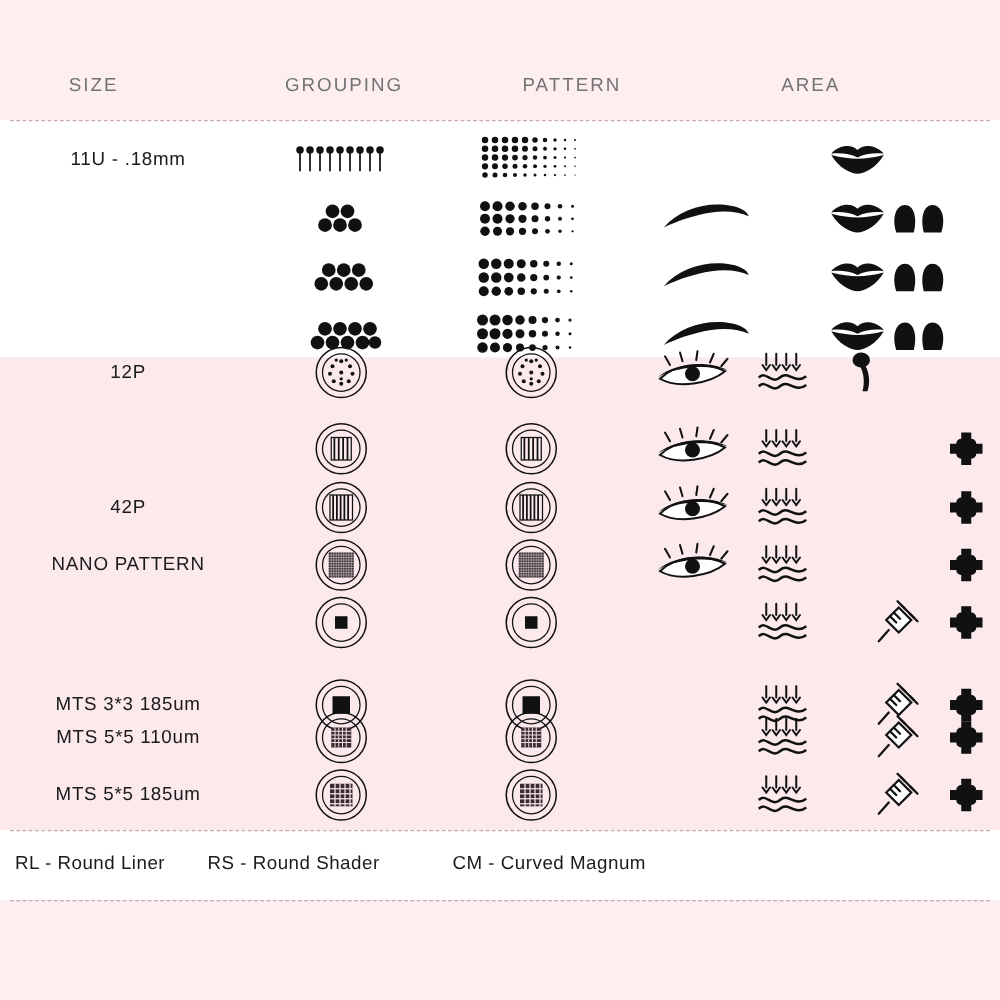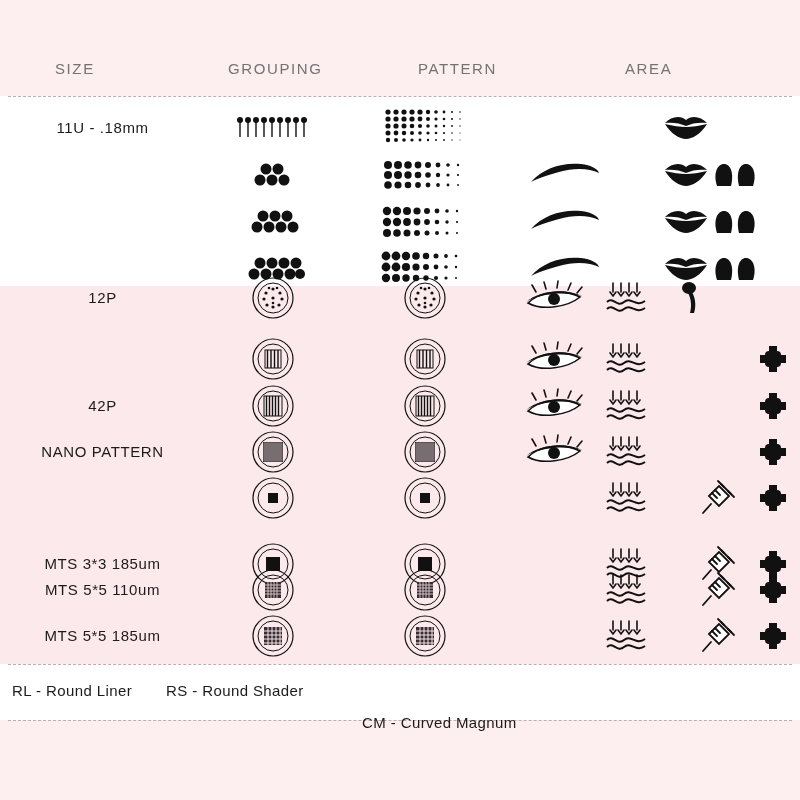--- a/index.html
+++ b/index.html
@@ -100,21 +100,21 @@
   }
   .legend span {
     position: absolute;
     font-size: 15px;
     letter-spacing: 0.4px;
     color: #1b1b1b;
     white-space: nowrap;
   }
   .lg0 { left: 12px; }
   .lg1 { left: 166px; }
-  .lg2 { left: 362px; margin-top: 32px; }
+  .lg2 { left: 362px; }
 </style>
 </head>
 <body>
 
 <div class="sheet">
 
   <div class="band band-top"></div>
   <div class="band band-white1"></div>
   <div class="band band-pink"></div>
   <div class="band band-white2"></div>

